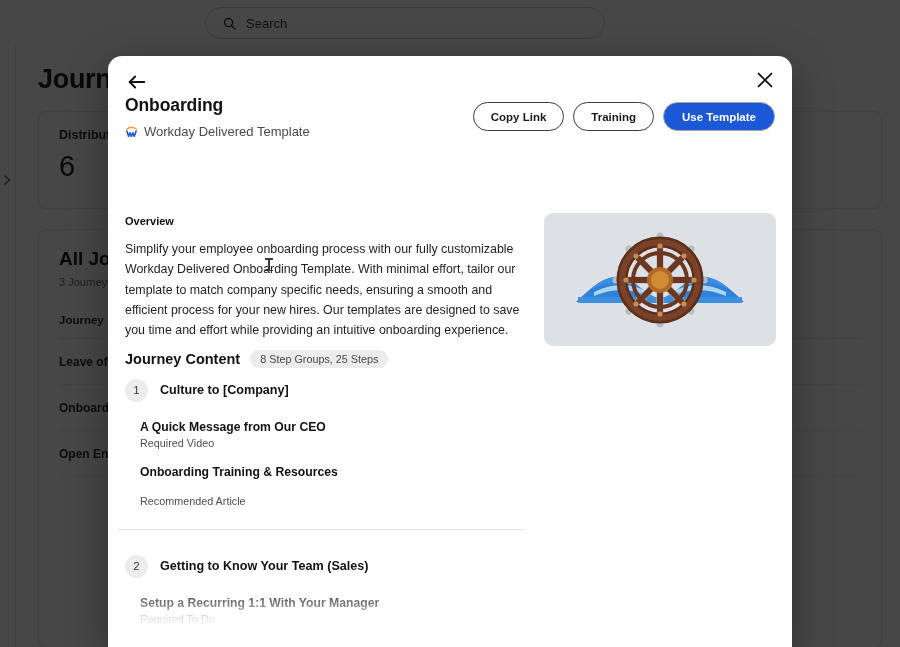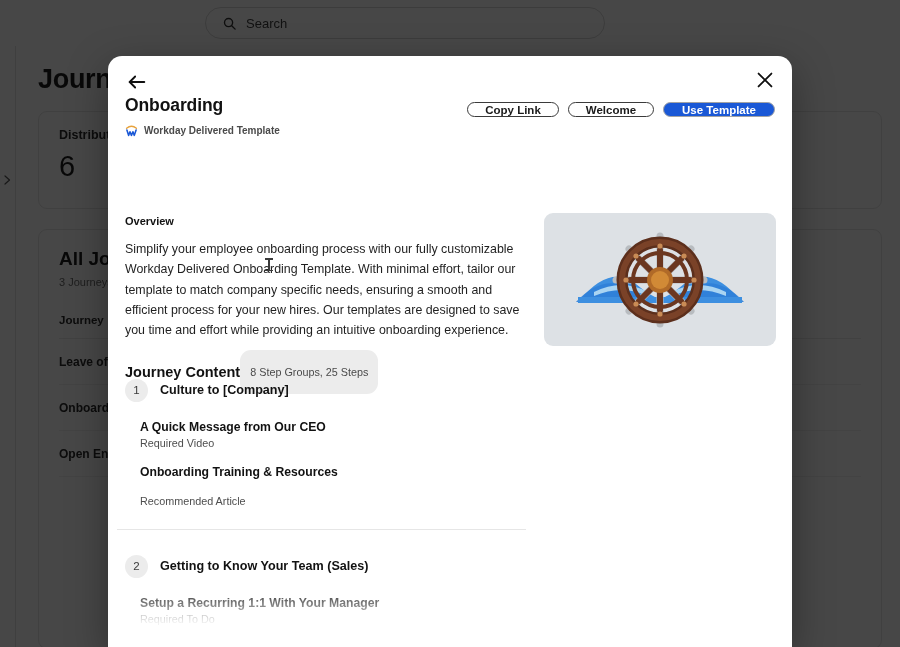--- a/index.html
+++ b/index.html
@@ -107,29 +107,29 @@
   }
   .m-back {
     position: absolute; left: 18px; top: 15px;
     width: 22px; height: 22px; cursor: pointer;
     display: flex; align-items: center; justify-content: center;
   }
 
   .m-titleblock { position: absolute; left: 17px; top: 39px; }
   .m-title { font-size: 17.5px; font-weight: 700; color: #121212; letter-spacing: -.1px; }
   .m-sub { display: flex; align-items: center; gap: 6px; margin-top: 8px; }
-  .m-sub-text { font-size: 10px; color: #4a4a4a; font-weight: bold; }
+  .m-sub-text { font-size: 13px; color: #4a4a4a; }
   .wd-icon { width: 13px; height: 13px; display: block; }
 
   .m-actions {
     position: absolute; right: 17px; top: 46px;
     display: flex; align-items: center; gap: 9px;
   }
   .btn {
-    height: 15px; border-radius: 16px; font-size: 11.5px; font-weight: 700;
+    height: 29px; border-radius: 16px; font-size: 11.5px; font-weight: 700;
     display: flex; align-items: center; justify-content: center;
     cursor: pointer; white-space: nowrap;
   }
   .btn-ghost {
     background: #fff; border: 1px solid #3b3b3b; color: #1a1a1a; padding: 0 17px;
   }
   .btn-primary {
     background: #1a58d6; border: 1px solid #a3a3a3; color: #fff; padding: 4px 18px;
   }
 
@@ -156,26 +156,26 @@
 
   .hero {
     position: absolute; left: 436px; top: 59px;
     width: 232px; height: 133px;
     background: #dde1e5; border-radius: 9px;
     display: flex; align-items: center; justify-content: center;
   }
 
   .jc-head {
     position: absolute; left: 17px; top: 196px;
-    display: flex; align-items: center; 
+    display: flex; align-items: center; gap: 10px;
   }
   .jc-title { font-size: 14.5px; font-weight: 700; color: #121212; }
   .jc-chip {
     font-size: 10.8px; color: #4a4a4a; background: #ececec;
-    border-radius: 11px; padding: 16px 10px;
+    border-radius: 11px; padding: 3px 10px;
   }
 
   .jc-list { position: absolute; left: 0; top: 222px; right: 0; bottom: 0; }
 
   .grp {
     display: flex; align-items: center; gap: 12px;
     padding-left: 17px; height: 28px;
   }
   .grp-num {
     width: 23px; height: 23px; border-radius: 50%; background: #ececec;
@@ -296,21 +296,21 @@
       <svg class="wd-icon" viewBox="0 0 24 24">
         <path d="M3 8 Q12 0.5 21 8" fill="none" stroke="#e8a33d" stroke-width="2.6" stroke-linecap="round"></path>
         <path d="M3.5 11 L6.6 21 L9.2 14.2 L11.9 21 L14.6 14.2 L17.2 21 L20.5 11" fill="none" stroke="#1a58d6" stroke-width="2.9" stroke-linejoin="round" stroke-linecap="round"></path>
       </svg>
       <span class="m-sub-text">Workday Delivered Template</span>
     </div>
   </div>
 
   <div class="m-actions">
     <div class="btn btn-ghost">Copy Link</div>
-    <div class="btn btn-ghost">Welcome</div>
+    <div class="btn btn-ghost">Training</div>
     <div class="btn btn-primary">Use Template</div>
   </div>
 
   <div class="m-body">
 
     <div class="ov-head">Overview</div>
     <div class="ov-text">Simplify your employee onboarding process with our fully customizable Workday Delivered Onboarding Template. With minimal effort, tailor our template to match company specific needs, ensuring a smooth and efficient process for your new hires. Our templates are designed to save you time and effort while providing an intuitive onboarding experience.</div>
     <div class="ov-caret"></div>
 
     <div class="hero">

